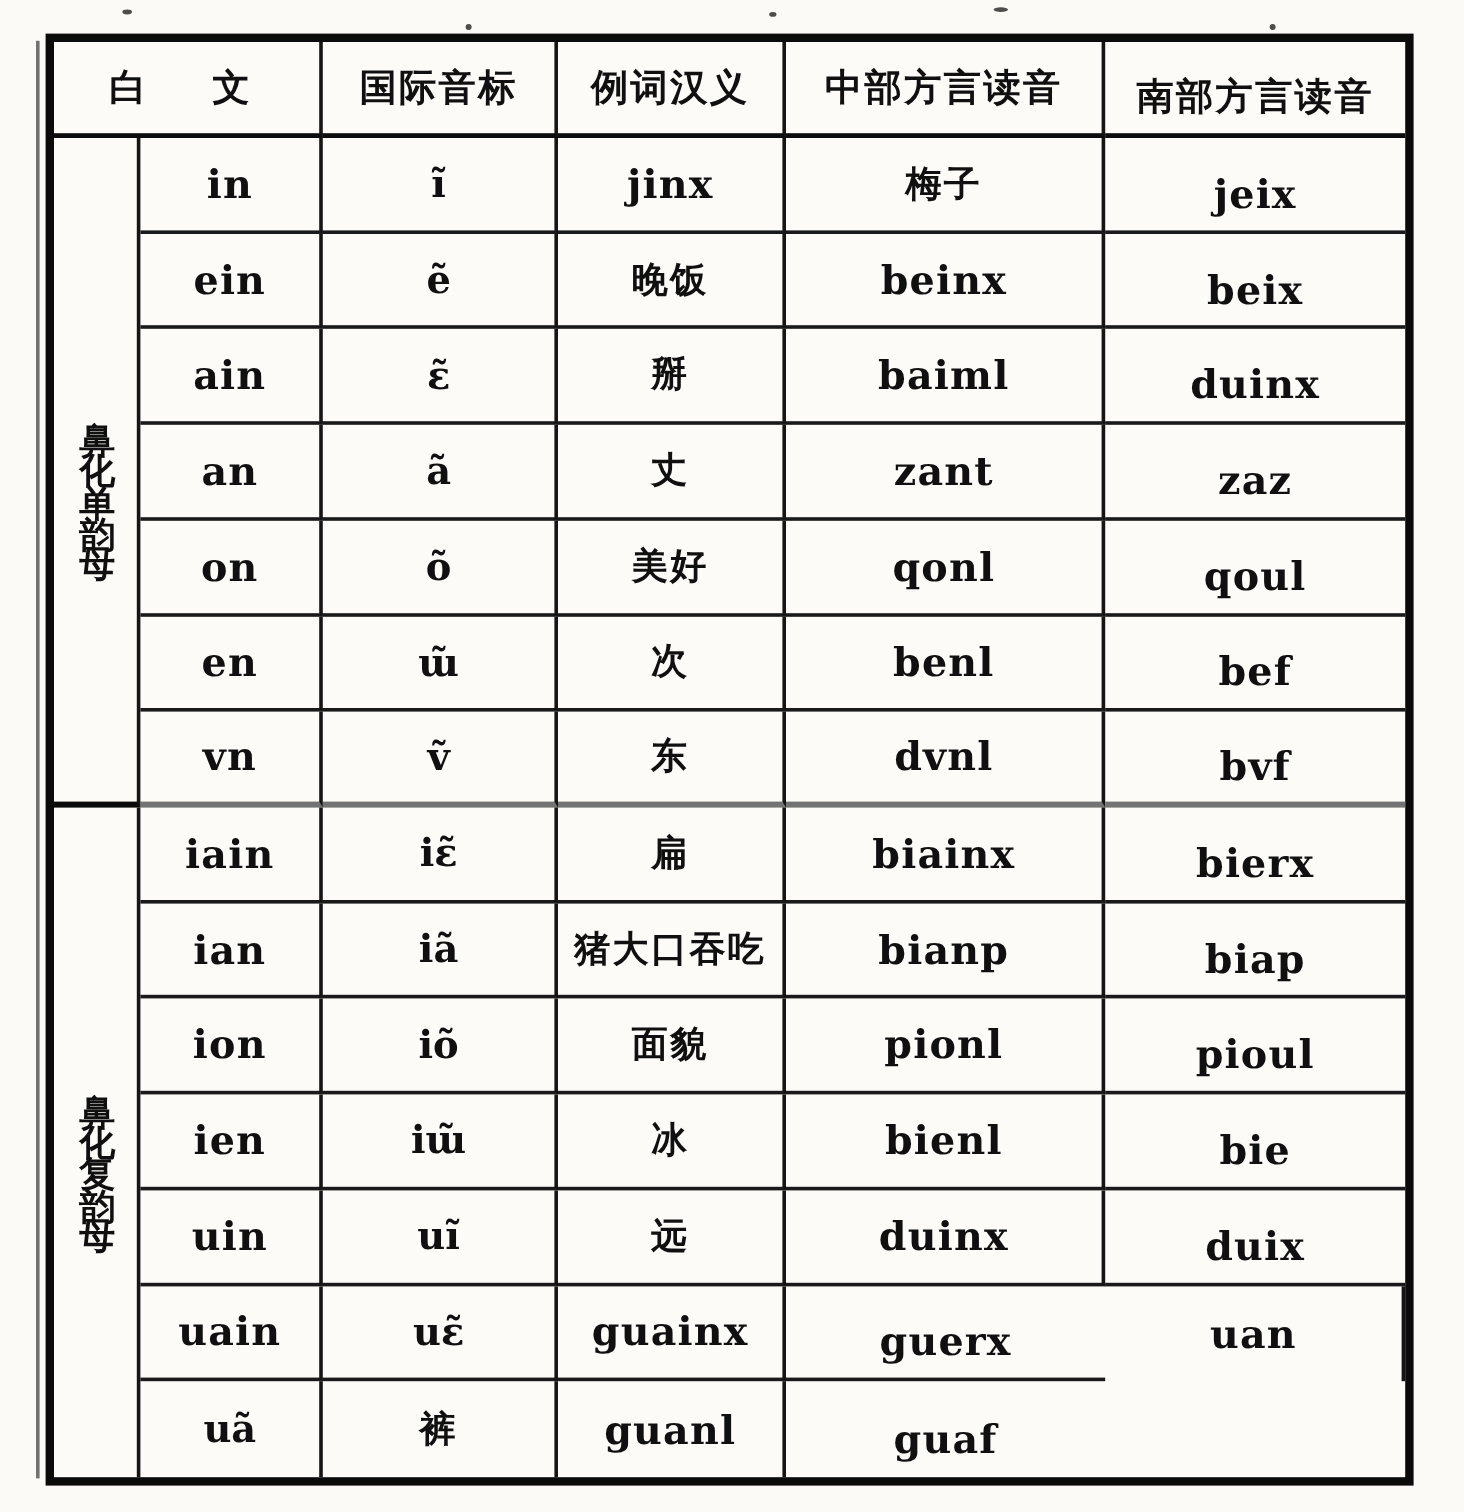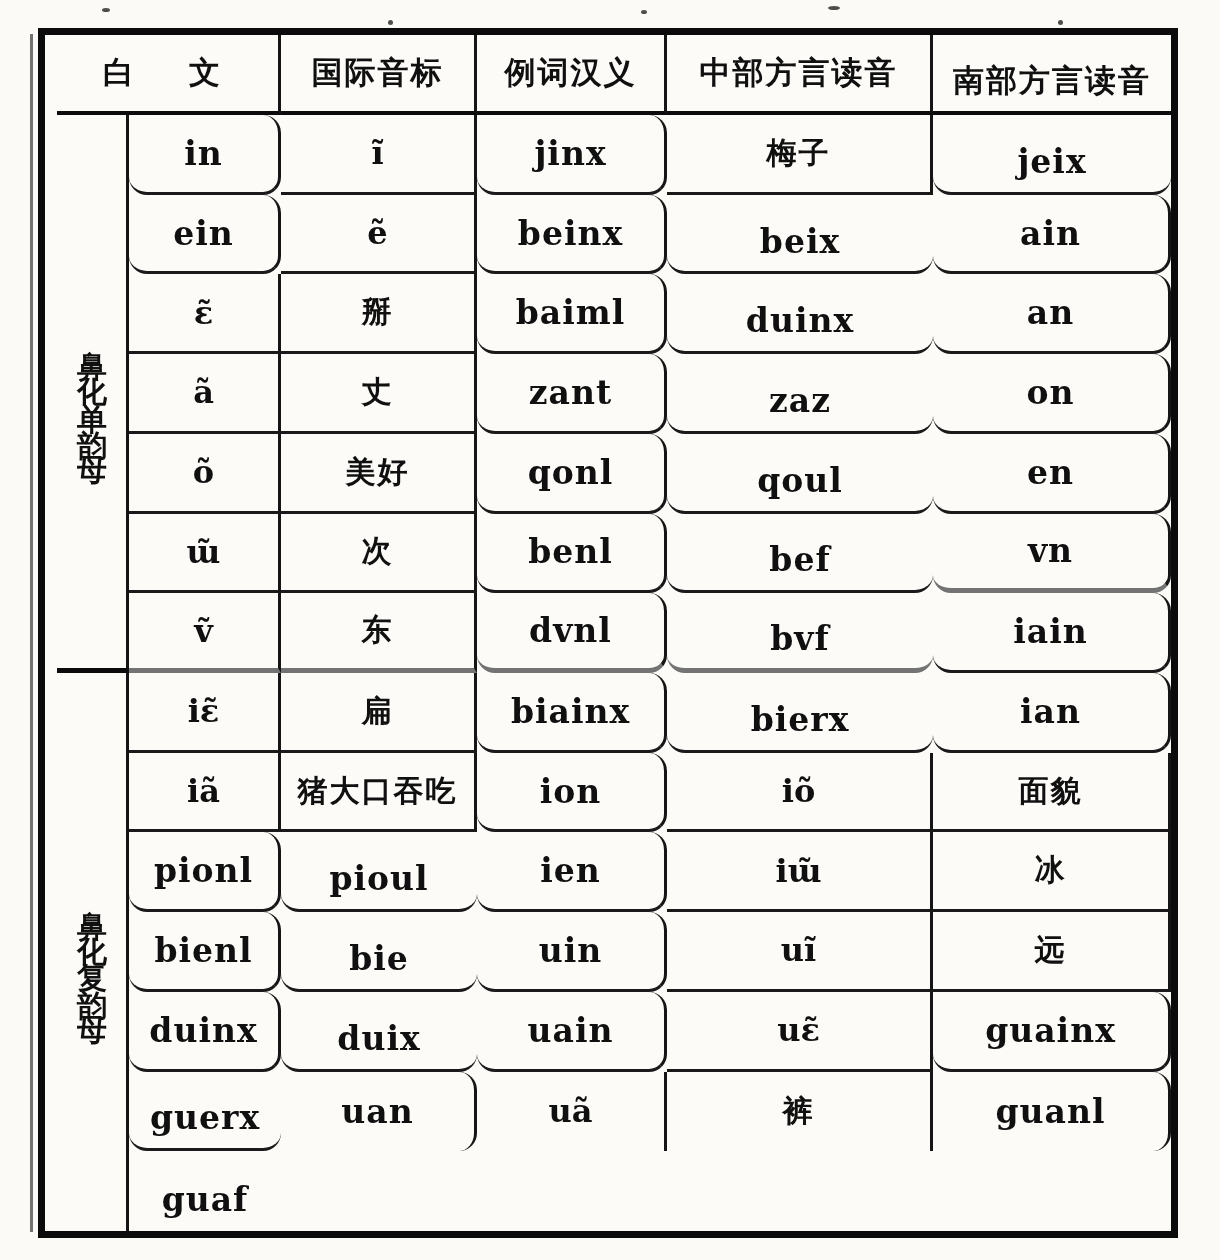--- a/index.html
+++ b/index.html
@@ -25,21 +25,20 @@
 
   .tbl {
     position:absolute; left:38px; top:28px;
     width:1140px; height:1210px;
     box-sizing:border-box;
     border:7px solid #0b0b0b;
     background:#fcfbf8;
     display:grid;
     grid-template-columns:72px 152px 196px 190px 266px 1fr;
     grid-template-rows:80px repeat(14, 1fr);
-    padding-left:12px;
   }
   .cell {
     box-sizing:border-box;
     border-right:3px solid #151515;
     border-bottom:3px solid #1a1a1a;
     display:flex; align-items:center; justify-content:center;
     overflow:hidden;
   }
   .lastcol { border-right:none;margin-top:16px; }
   .lastrow { border-bottom:none; }
@@ -53,21 +52,21 @@
   .sepb { border-bottom:5px solid #737373; }
   .glabel {
     grid-column:1;
     writing-mode:vertical-rl; text-orientation:upright;
     font-family:"DejaVu Sans", sans-serif;
     font-weight:bold; font-size:30px; letter-spacing:26px;
     border-right:3px solid #151515;
   }
   .g1 { grid-row:2 / span 7; border-bottom:5px solid #0b0b0b; }
   .g2 { grid-row:9 / span 7; border-bottom:none; }
-  .lat { font-family:"DejaVu Serif", serif; font-weight:bold; font-size:33px; letter-spacing:1px;border-radius:18px; }
+  .lat { font-family:"DejaVu Serif", serif; font-weight:bold; font-size:33px; letter-spacing:1px; }
   .ipa { font-family:"DejaVu Serif", serif; font-weight:bold; font-size:32px; }
   .cjk { font-family:"DejaVu Sans", sans-serif; font-weight:bold; font-size:30px; letter-spacing:2px; white-space:nowrap; }
 </style>
 </head>
 <body>
 
 <div class="page">
 
   <div class="ghost-left"></div>
   <div class="speck" style="left:102px;top:8px;width:8px;height:4px;"></div>
@@ -89,20 +88,21 @@
     <div class="cell glabel g1">鼻化单韵母</div>
 
     <div class="cell lat">in</div>
     <div class="cell ipa">ĩ</div>
     <div class="cell lat">jinx</div>
     <div class="cell cjk">梅子</div>
     <div class="cell lat lastcol">jeix</div>
 
     <div class="cell lat">ein</div>
     <div class="cell ipa">ẽ</div>
+    <div class="cell cjk">晚饭</div>
     <div class="cell lat">beinx</div>
     <div class="cell lat lastcol">beix</div>
 
     <div class="cell lat">ain</div>
     <div class="cell ipa">ɛ̃</div>
     <div class="cell cjk">掰</div>
     <div class="cell lat">baiml</div>
     <div class="cell lat lastcol">duinx</div>
 
     <div class="cell lat">an</div>
@@ -133,20 +133,22 @@
 
     <div class="cell lat">iain</div>
     <div class="cell ipa">iɛ̃</div>
     <div class="cell cjk">扁</div>
     <div class="cell lat">biainx</div>
     <div class="cell lat lastcol">bierx</div>
 
     <div class="cell lat">ian</div>
     <div class="cell ipa">iã</div>
     <div class="cell cjk">猪大口吞吃</div>
+    <div class="cell lat">bianp</div>
+    <div class="cell lat lastcol">biap</div>
 
     <div class="cell lat">ion</div>
     <div class="cell ipa">iõ</div>
     <div class="cell cjk">面貌</div>
     <div class="cell lat">pionl</div>
     <div class="cell lat lastcol">pioul</div>
 
     <div class="cell lat">ien</div>
     <div class="cell ipa">iɯ̃</div>
     <div class="cell cjk">冰</div>

